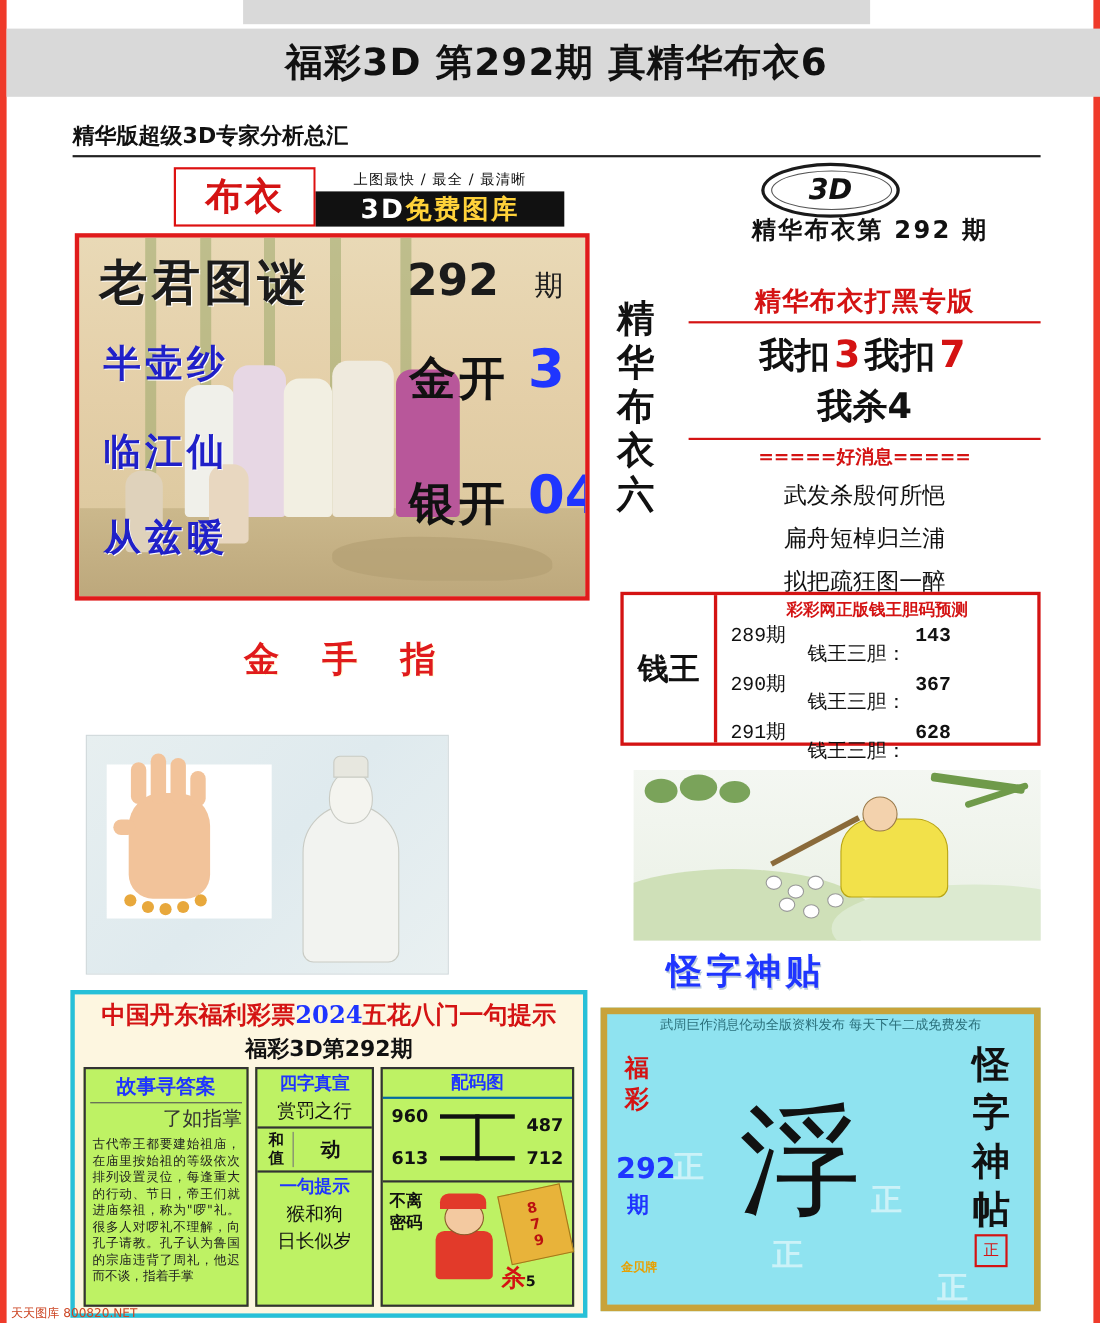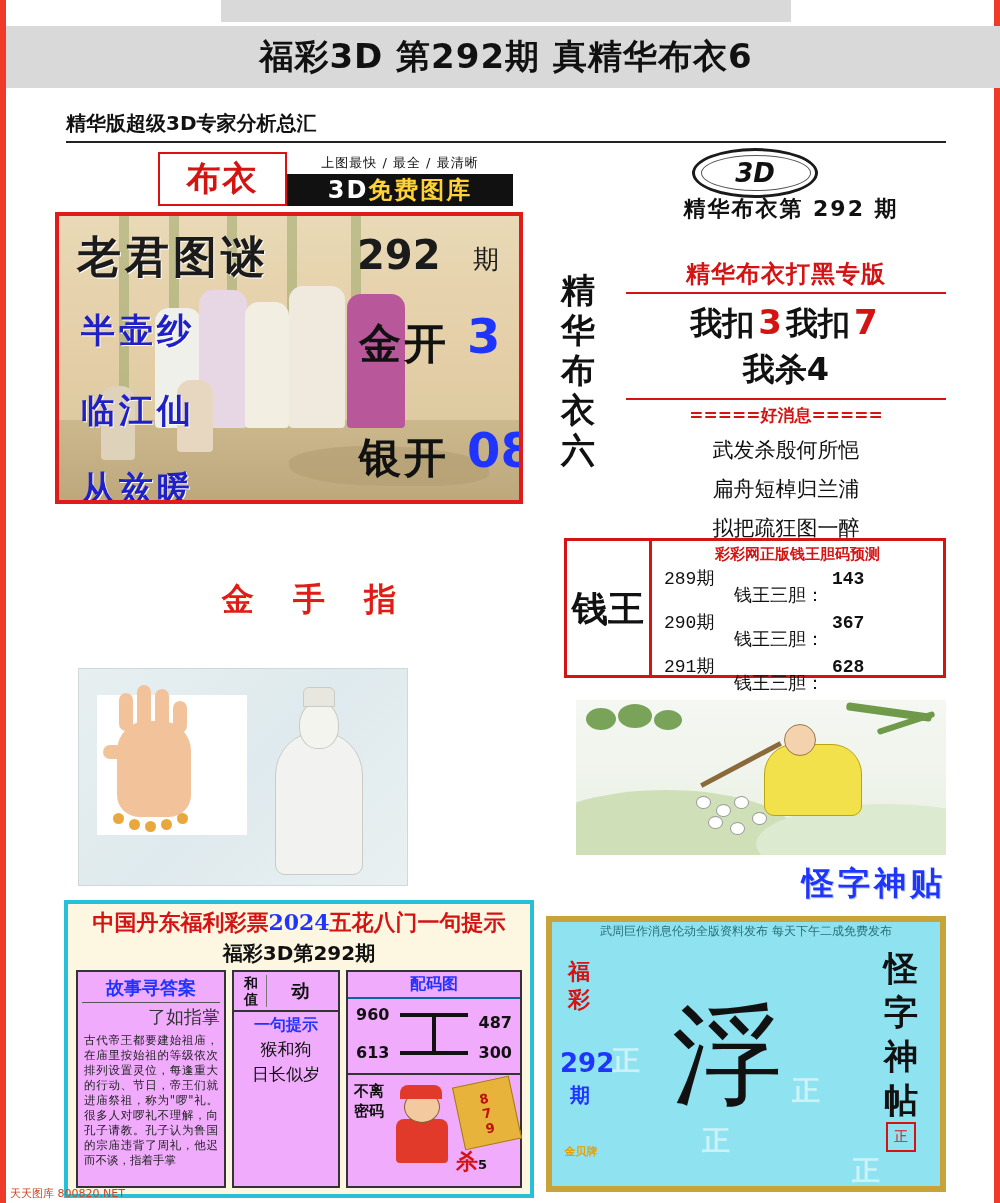--- a/index.html
+++ b/index.html
@@ -74,21 +74,21 @@
     border:1px solid #555;border-radius:50%;
   }
   .jhby-head{
     position:absolute;left:620px;top:194px;width:330px;
     text-align:center;font-size:22px;font-weight:bold;color:#111;
     letter-spacing:2px;
   }
 
   
   .poster{
-    position:absolute;left:49px;top:212px;width:468px;height:292px;
+    position:absolute;left:62px;top:212px;width:468px;height:334px;
     border:4px solid #e01b1b;box-sizing:border-box;
     background:linear-gradient(180deg,#e9d9b6 0%,#e4cfa8 45%,#d9c69b 100%);
     overflow:hidden;
   }
   .poster .bamboo{
     position:absolute;top:0;bottom:0;width:10px;background:#9aa86a;opacity:.55;
   }
   .poster .ground{
     position:absolute;left:0;right:0;bottom:0;height:80px;
     background:linear-gradient(180deg,#cbb88c 0%,#bda87c 100%);
@@ -166,21 +166,21 @@
   
   .qianwang{
     position:absolute;left:558px;top:538px;width:382px;height:140px;
     border:3px solid #d41313;box-sizing:border-box;display:flex;background:#fff;
   }
   .qw-left{
     width:82px;border-right:3px solid #d41313;display:flex;align-items:center;
     justify-content:center;flex-direction:column;
   }
   .qw-left span{
-    font-size:36px;font-weight:bold;color:#111;line-height:44px;
+    font-size:28px;font-weight:bold;color:#111;line-height:44px;
     font-family:"DejaVu Serif","Liberation Serif",serif;
   }
   .qw-right{flex:1;padding:4px 6px 0 6px;}
   .qw-head{
     text-align:center;font-size:15px;color:#d41313;font-weight:bold;margin-bottom:2px;
   }
   .qw-row{
     font-size:18px;color:#111;line-height:27px;display:flex;gap:8px;padding-left:6px;
     font-family:Liberation Mono, monospace;
   }
@@ -220,21 +220,21 @@
     position:absolute;left:42px;top:18px;width:38px;height:46px;background:#f4f4ef;
     border-radius:50% 50% 45% 45%;border:1px solid #c9cbc4;
   }
   .buddha-crown{
     position:absolute;left:46px;top:4px;width:30px;height:18px;background:#e7e7df;
     border-radius:6px 6px 0 0;border:1px solid #c9cbc4;
   }
 
   
   .guaizi-title{
-    position:absolute;left:600px;top:862px;width:340px;text-align:right;
+    position:absolute;left:600px;top:862px;width:340px;text-align:left;
     font-size:32px;font-weight:bold;color:#1f35ff;letter-spacing:4px;
     font-family:"DejaVu Serif","Liberation Serif",serif;
     text-shadow:1px 1px 0 #bcd;
   }
   .guaizi-box{
     position:absolute;left:540px;top:916px;width:400px;height:276px;
     border:6px solid #c8a33a;box-sizing:border-box;background:#8fe3f0;overflow:hidden;
   }
   .gz-inner{position:absolute;left:0;top:0;right:0;bottom:0;}
   .gz-top{
@@ -286,21 +286,21 @@
     font-family:"DejaVu Serif","Liberation Serif",serif;
   }
   .dd-head .blue{color:#1f35ff;}
   .dd-sub{
     text-align:center;font-size:20px;font-weight:bold;color:#111;padding:2px 0 4px;
   }
   .dd-grid{
     position:absolute;left:8px;top:66px;right:8px;bottom:6px;
     display:flex;gap:6px;
   }
-  .dd-col{border:2px solid #333;box-sizing:border-box;background:#f0abfc;}
+  .dd-col{border:2px solid #333;box-sizing:border-box;background:#bef264;}
   .dd-c1{width:150px;padding:4px;}
   .dd-c2{width:108px;}
   .dd-c3{flex:1;}
   .dd-c1-title{
     text-align:center;font-size:18px;font-weight:bold;color:#1f35ff;
     border-bottom:1px solid #555;padding-bottom:2px;
   }
   .dd-c1-sub{text-align:right;font-size:18px;color:#333;padding:2px 0;}
   .dd-c1-body{font-size:11.5px;line-height:15px;color:#222;padding:2px 2px;text-align:justify;}
   .dd-cell{border-bottom:2px solid #333;padding:3px 4px;}
@@ -413,21 +413,21 @@
     <div class="p-issue">292</div>
     <div class="p-issue-unit">期</div>
 
     <div class="p-line p-l1">半壶纱</div>
     <div class="p-line p-l2">临江仙</div>
     <div class="p-line p-l3">从兹暖</div>
 
     <div class="p-gold">金开</div>
     <div class="p-gold-num">3</div>
     <div class="p-silver">银开</div>
-    <div class="p-silver-num">08</div>
+    <div class="p-silver-num">04</div>
   </div>
 
   <div class="vtext">精华布衣六</div>
 
   <div class="dahei">
     <div class="dahei-title">精华布衣打黑专版</div>
     <div class="dahei-row">
       <span>我扣</span><span class="num">3</span><span>我扣</span><span class="num">7</span>
     </div>
     <div class="dahei-row2">
@@ -535,38 +535,42 @@
     <div class="dd-sub">福彩3D第292期</div>
     <div class="dd-grid">
 
       <div class="dd-col dd-c1">
         <div class="dd-c1-title">故事寻答案</div>
         <div class="dd-c1-sub">了如指掌</div>
         <div class="dd-c1-body">古代帝王都要建始祖庙，在庙里按始祖的等级依次排列设置灵位，每逢重大的行动、节日，帝王们就进庙祭祖，称为"啰"礼。很多人对啰礼不理解，向孔子请教。孔子认为鲁国的宗庙违背了周礼，他迟而不谈，指着手掌</div>
       </div>
 
       <div class="dd-col dd-c2">
+        <div class="dd-cell">
+          <div class="dd-cell-t">四字真宣</div>
+          <div class="dd-cell-v">赏罚之行</div>
+        </div>
         <div class="dd-cell dd-hz">
           <div class="lab">和值</div>
           <div class="val">动</div>
         </div>
         <div class="dd-cell">
           <div class="dd-cell-t">一句提示</div>
           <div class="dd-cell-v">猴和狗</div>
           <div class="dd-cell-v">日长似岁</div>
         </div>
       </div>
 
       <div class="dd-col dd-c3">
         <div class="dd-c3-title">配码图</div>
         <div class="peima">
           <div class="pm-num" style="left:8px;top:6px;">960</div>
           <div class="pm-num" style="right:8px;top:14px;">487</div>
           <div class="pm-num" style="left:8px;top:44px;">613</div>
-          <div class="pm-num" style="right:8px;top:44px;">300</div>
+          <div class="pm-num" style="right:8px;top:44px;">712</div>
           <div class="pm-line" style="left:52px;top:14px;width:68px;height:4px;"></div>
           <div class="pm-line" style="left:52px;top:52px;width:68px;height:4px;"></div>
           <div class="pm-line" style="left:84px;top:14px;width:4px;height:42px;"></div>
         </div>
         <div class="dd-c3-bot">
           <div class="lihao">不离密码</div>
           <div class="tudi">
             <div class="tudi-body"></div>
             <div class="tudi-head"></div>
             <div class="tudi-hat"></div>

